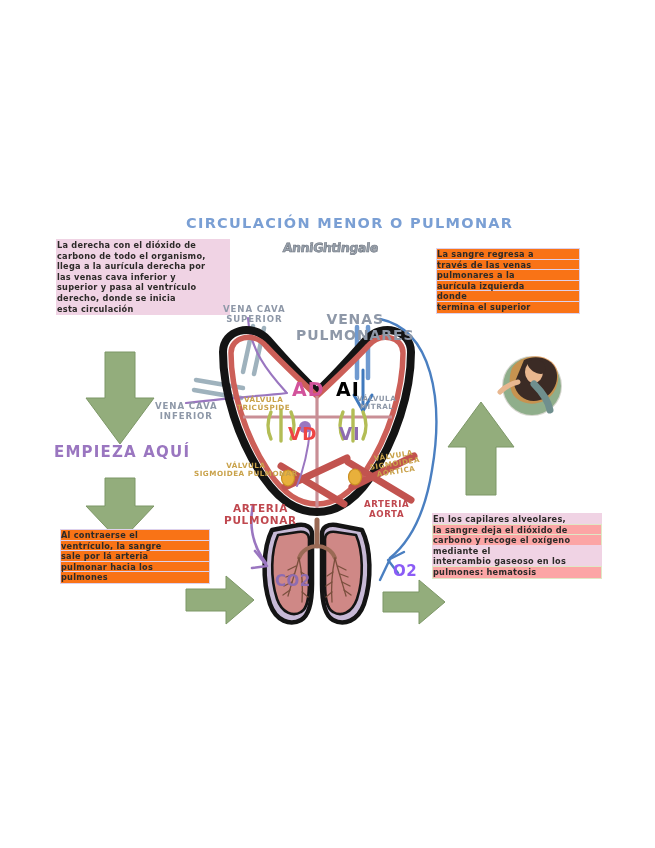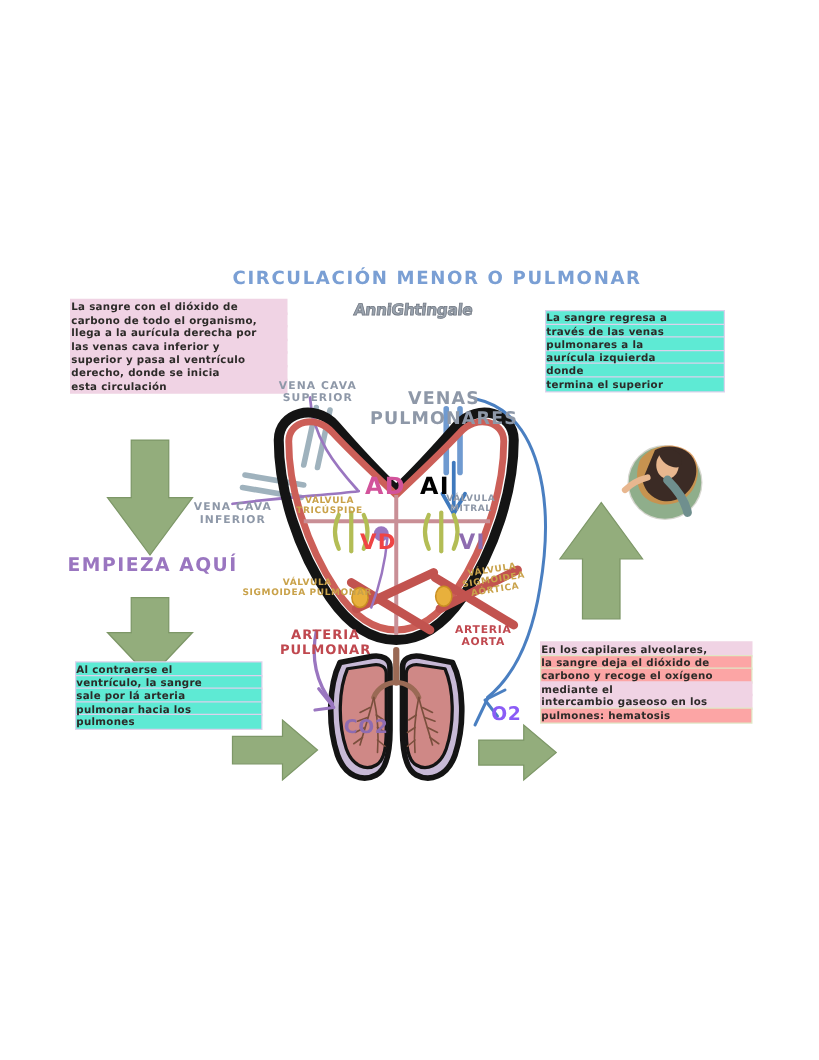--- a/index.html
+++ b/index.html
@@ -55,21 +55,21 @@
     font-size: 8.2px;
     font-weight: 700;
     line-height: 10.6px;
     color: #2c2a28;
     letter-spacing: 0.25px;
     padding: 3px 5px 4px 5px;
     box-sizing: border-box;
   }
   .note span { display: block; white-space: nowrap; }
   .note span.hl-pink  { background: #f0d3e4; box-shadow: 0 0 0 1px #f0d3e4; }
-  .note span.hl-lilac { background: #5eead4; box-shadow: 0 0 0 1px #ddd1ec; }
+  .note span.hl-lilac { background: #f97316; box-shadow: 0 0 0 1px #ddd1ec; }
   .note span.hl-green { background: #fca5a5; box-shadow: 0 0 0 1px #dfe8c6; }
 
   .note-tl { left: 52px;  top: 237px; width: 182px; }
   .note-tr { left: 432px; top: 246px; width: 152px; }
   .note-bl { left: 56px;  top: 527px; width: 158px; }
   .note-br { left: 428px; top: 511px; width: 178px; }
 
   
   .empieza {
     left: 54px; top: 443px;
@@ -112,21 +112,21 @@
 
   .ch {
     position: absolute;
     font-family: "DejaVu Sans", sans-serif;
     font-weight: 700;
     white-space: nowrap;
   }
   .ch-ad { left: 292px; top: 378px; font-size: 19px; color: #d2539b; letter-spacing: 1px;}
   .ch-ai { left: 336px; top: 378px; font-size: 19px; color: #000000; letter-spacing: 1px;}
   .ch-vd { left: 288px; top: 424px; font-size: 17px; color: #ef4444; letter-spacing: 1px;}
-  .ch-vi { left: 339px; top: 424px; font-size: 17px; color: #8e6cb0; letter-spacing: 1px; margin-left: 28px;}
+  .ch-vi { left: 339px; top: 424px; font-size: 17px; color: #8e6cb0; letter-spacing: 1px;}
 
   svg { display: block; }
 </style>
 </head>
 <body>
 
 <div id="page">
 
   <div class="abs title">CIRCULACIÓN MENOR O PULMONAR</div>
   <div class="abs signature">AnniGhtingale</div>
@@ -148,21 +148,21 @@
     <g>
       <path d="M383 592 h36 v-12 l26 22 l-26 22 v-12 h-36 z" fill="#93ad7c" stroke="#7d9767" stroke-width="1"></path>
     </g>
 
     <g>
       <path d="M466 495 v-48 h-18 l33 -45 l33 45 h-18 v48 z" fill="#93ad7c" stroke="#7d9767" stroke-width="1"></path>
     </g>
   </svg>
 
   <div class="abs note note-tl">
-    <span class="hl-pink">La sangre con el dióxido de</span>
+    <span class="hl-pink">La derecha con el dióxido de</span>
     <span class="hl-pink">carbono de todo el organismo,</span>
     <span class="hl-pink">llega a la aurícula derecha por</span>
     <span class="hl-pink">las venas cava inferior y</span>
     <span class="hl-pink">superior y  pasa al ventrículo</span>
     <span class="hl-pink">derecho, donde se inicia</span>
     <span class="hl-pink">esta circulación</span>
   </div>
 
   <div class="abs note note-tr">
     <span class="hl-lilac">La sangre regresa a</span>

